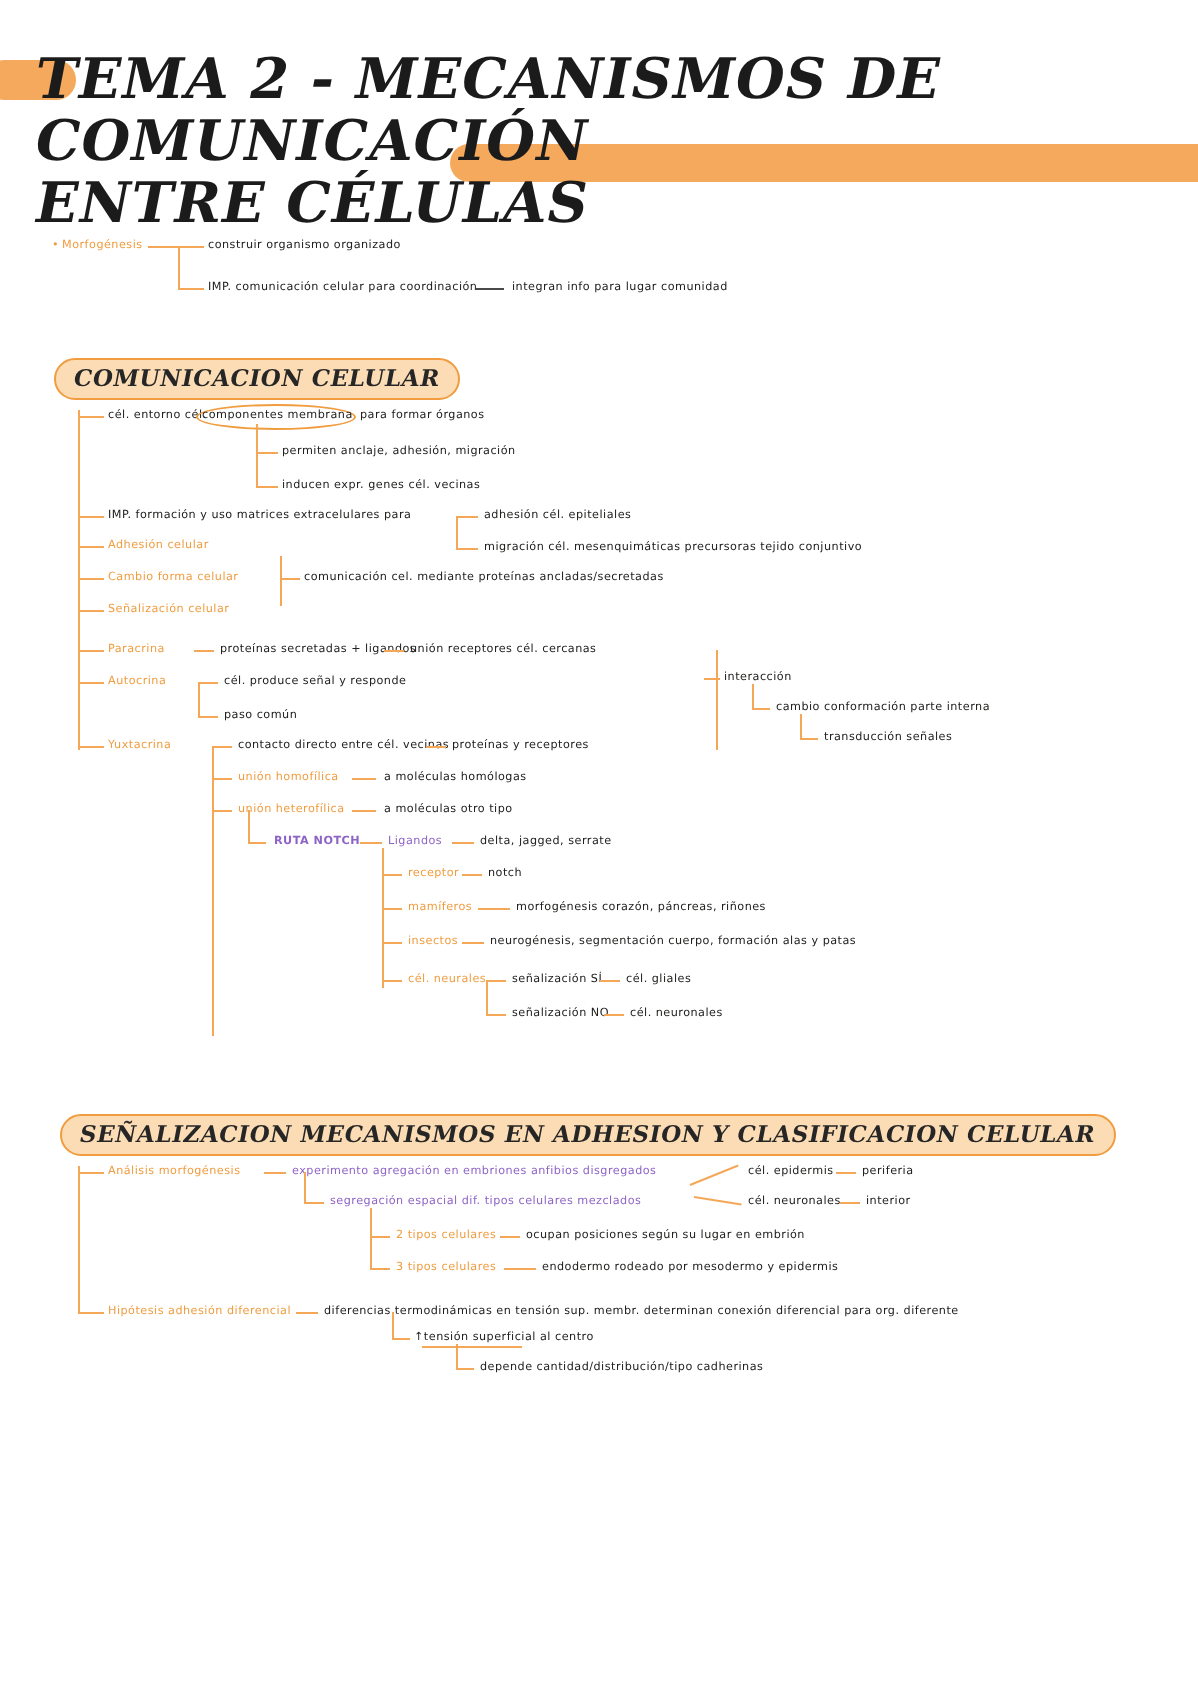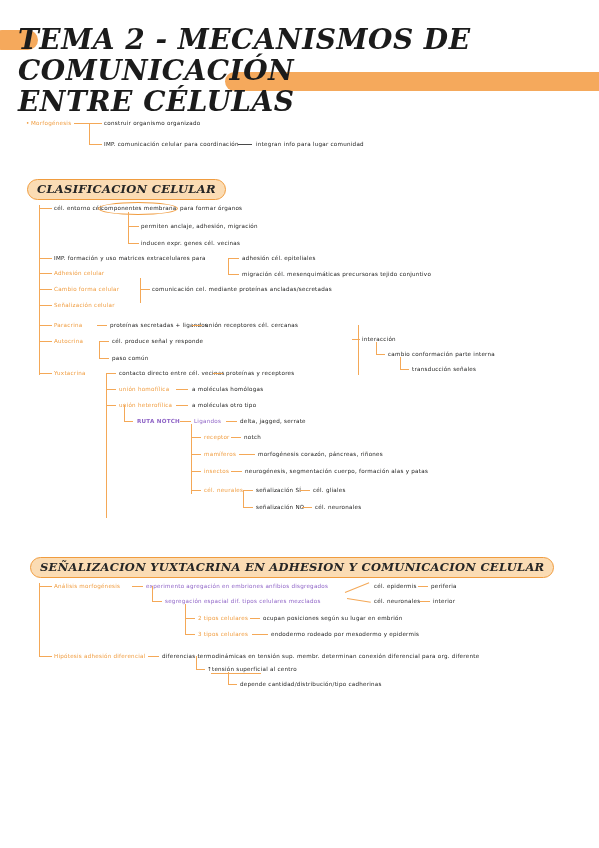--- a/index.html
+++ b/index.html
@@ -53,21 +53,21 @@
 <div class="n org" style="left:31px;top:120px;">Morfogénesis</div>
 <div class="hl" style="left:74px;top:123px;width:15px;"></div>
 <div class="vl" style="left:89px;top:123px;height:22px;"></div>
 <div class="hl" style="left:89px;top:123px;width:13px;"></div>
 <div class="hl" style="left:89px;top:144px;width:13px;"></div>
 <div class="n blk" style="left:104px;top:120px;">construir organismo organizado</div>
 <div class="n blk" style="left:104px;top:141px;">IMP. comunicación celular para coordinación</div>
 <div class="hl-d" style="left:238px;top:144px;width:14px;"></div>
 <div class="n blk" style="left:256px;top:141px;">integran info para lugar comunidad</div>
 
-<div class="sec-pill" style="left:27px;top:179px;">CLASIFICACION CELULAR</div>
+<div class="sec-pill" style="left:27px;top:179px;">COMUNICACION CELULAR</div>
 
 <div class="vl" style="left:39px;top:205px;height:170px;"></div>
 
 <div class="hl" style="left:39px;top:208px;width:13px;"></div>
 <div class="n blk" style="left:54px;top:205px;">cél. entorno cél.</div>
 <div class="ellipse" style="left:98px;top:202px;width:78px;height:11px;"></div>
 <div class="n blk" style="left:101px;top:205px;">componentes membrana</div>
 <div class="n blk" style="left:180px;top:205px;">para formar órganos</div>
 
 <div class="vl" style="left:128px;top:212px;height:32px;"></div>
@@ -166,21 +166,21 @@
 <div class="vl" style="left:358px;top:325px;height:50px;"></div>
 <div class="hl" style="left:352px;top:339px;width:8px;"></div>
 <div class="n blk" style="left:362px;top:336px;">interacción</div>
 <div class="vl" style="left:376px;top:342px;height:13px;"></div>
 <div class="hl" style="left:376px;top:354px;width:9px;"></div>
 <div class="n blk" style="left:388px;top:351px;">cambio conformación parte interna</div>
 <div class="vl" style="left:400px;top:357px;height:13px;"></div>
 <div class="hl" style="left:400px;top:369px;width:9px;"></div>
 <div class="n blk" style="left:412px;top:366px;">transducción señales</div>
 
-<div class="sec-pill" style="left:30px;top:557px;">SEÑALIZACION YUXTACRINA EN ADHESION Y COMUNICACION CELULAR</div>
+<div class="sec-pill" style="left:30px;top:557px;">SEÑALIZACION MECANISMOS EN ADHESION Y CLASIFICACION CELULAR</div>
 
 <div class="vl" style="left:39px;top:583px;height:74px;"></div>
 
 <div class="hl" style="left:39px;top:586px;width:13px;"></div>
 <div class="n org" style="left:54px;top:583px;">Análisis morfogénesis</div>
 <div class="hl" style="left:132px;top:586px;width:11px;"></div>
 <div class="n pur" style="left:146px;top:583px;">experimento agregación en embriones anfibios disgregados</div>
 
 <div class="diag" style="left:345px;top:592px;width:26px;transform:rotate(-22deg);"></div>
 <div class="n blk" style="left:374px;top:583px;">cél. epidermis</div>

